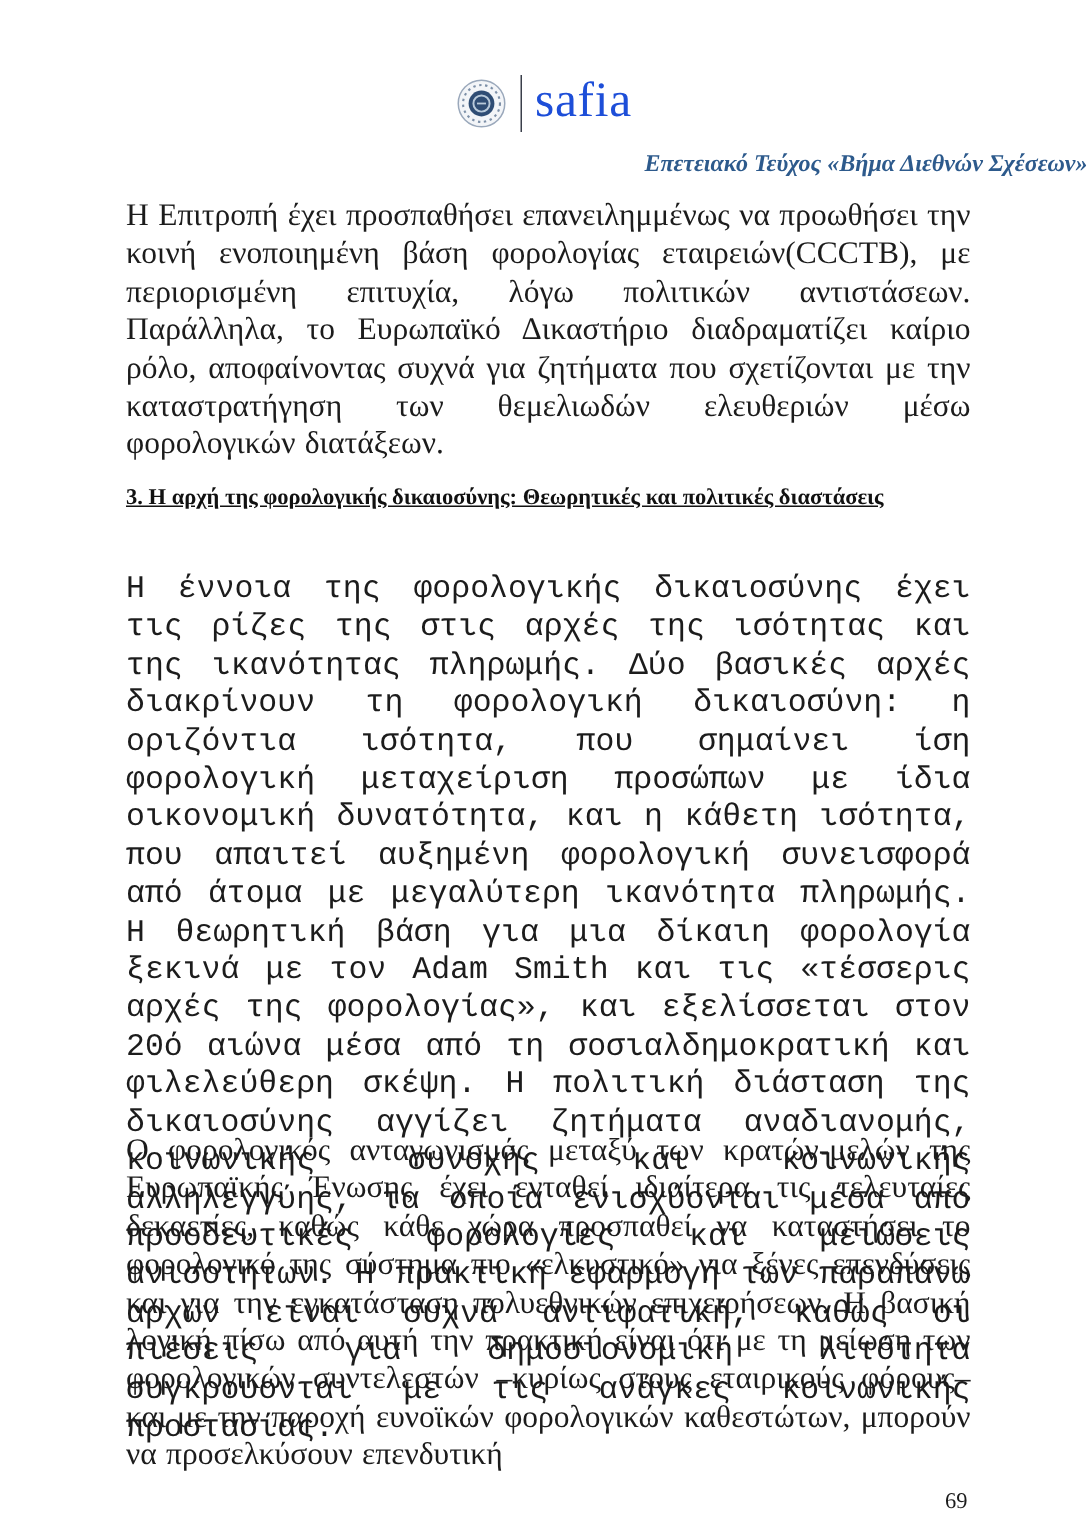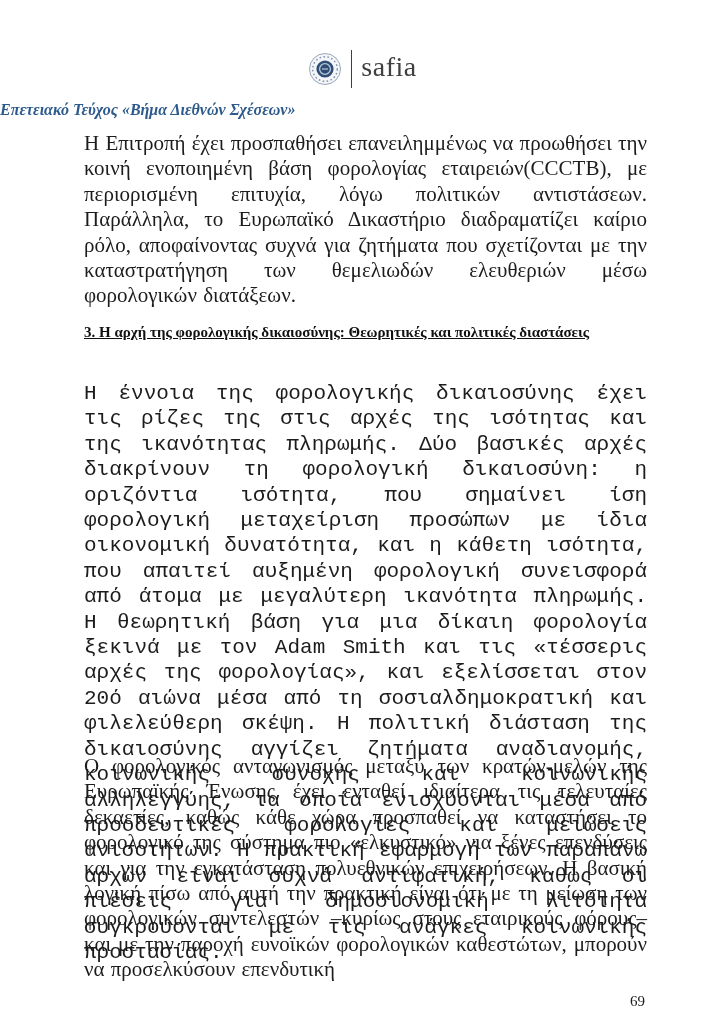--- a/index.html
+++ b/index.html
@@ -29,35 +29,35 @@
     gap: 9px;
   }
   .logo-emblem { display: block; }
   .logo-sep {
     width: 1px;
     height: 38px;
     background: #3a3f4a;
   }
   .logo-text {
     font-family: "Liberation Serif", serif;
-    font-size: 28px;
-    color: #404040;
+    font-size: 33px;
+    color: #1d4ed8;
     letter-spacing: 0.5px;
     line-height: 1;
     padding-bottom: 4px;
     text-align: center;
   }
 
   
   .doc-title {
     position: absolute;
     top: 101px;
     left: 0;
     width: 100%;
-    text-align: left;
+    text-align: right;
     font-size: 16px;
     font-weight: bold;
     font-style: italic;
     color: #2d5a8c;
   }
 
   
   .col {
     position: absolute;
     left: 84px;

